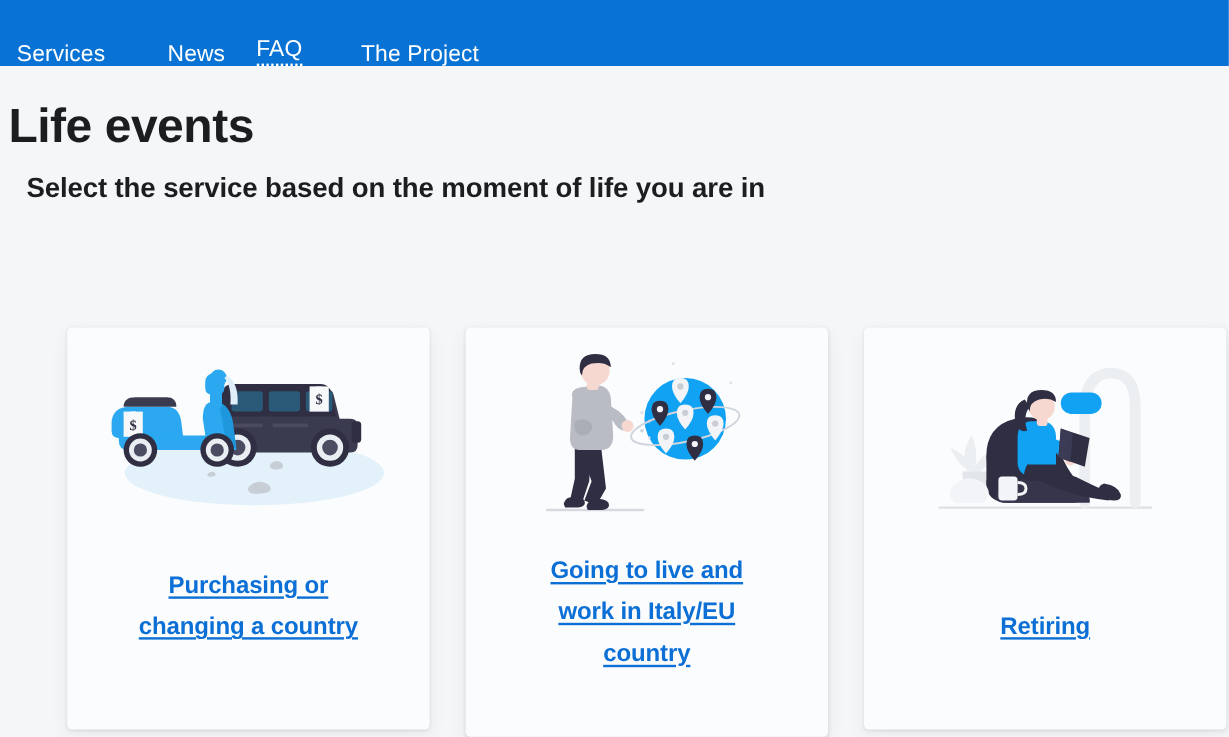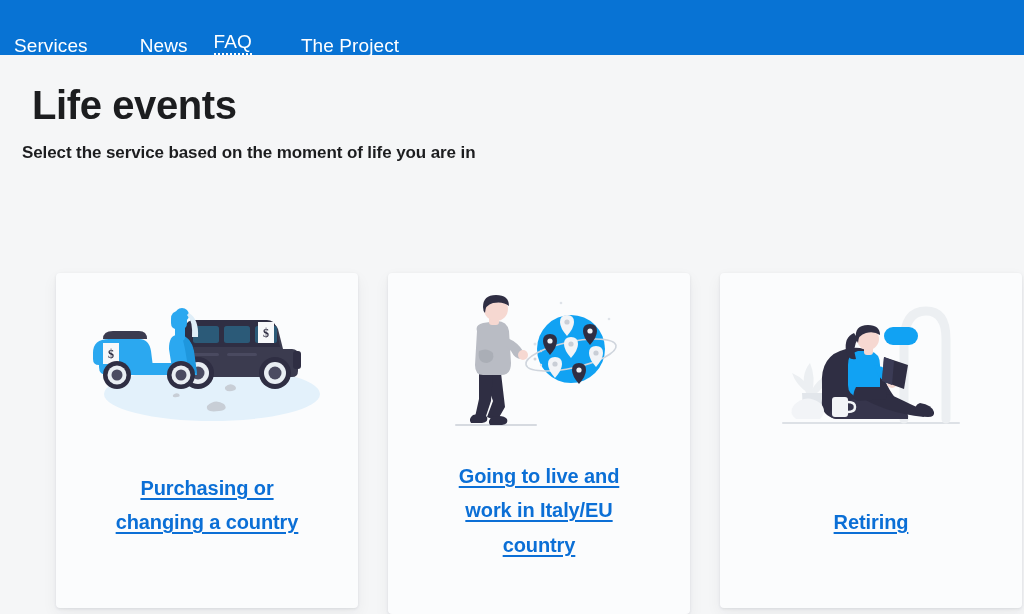--- a/index.html
+++ b/index.html
@@ -41,31 +41,31 @@
   .nav-item.n3 { margin-left: 49px; }
 
   
   .page-head {
     position: absolute;
     top: 55px; left: 0;
     width: 1024px;
   }
   .page-title {
     margin: 0;
-    padding: 28px 0 0 32px;
+    padding: 28px 0 0 7px;
     font-size: 40px;
     font-weight: 700;
     color: #1c1d1f;
     letter-spacing: -0.4px;
     line-height: 1.1;
   }
   .page-subtitle {
     margin: 0;
     padding: 16px 0 0 22px;
-    font-size: 17px;
+    font-size: 23px;
     font-weight: 600;
     color: #1c1d1f;
     letter-spacing: -0.1px;
     line-height: 1.2;
   }
 
   
   .cards-row {
     position: absolute;
     top: 273px; left: 0;

